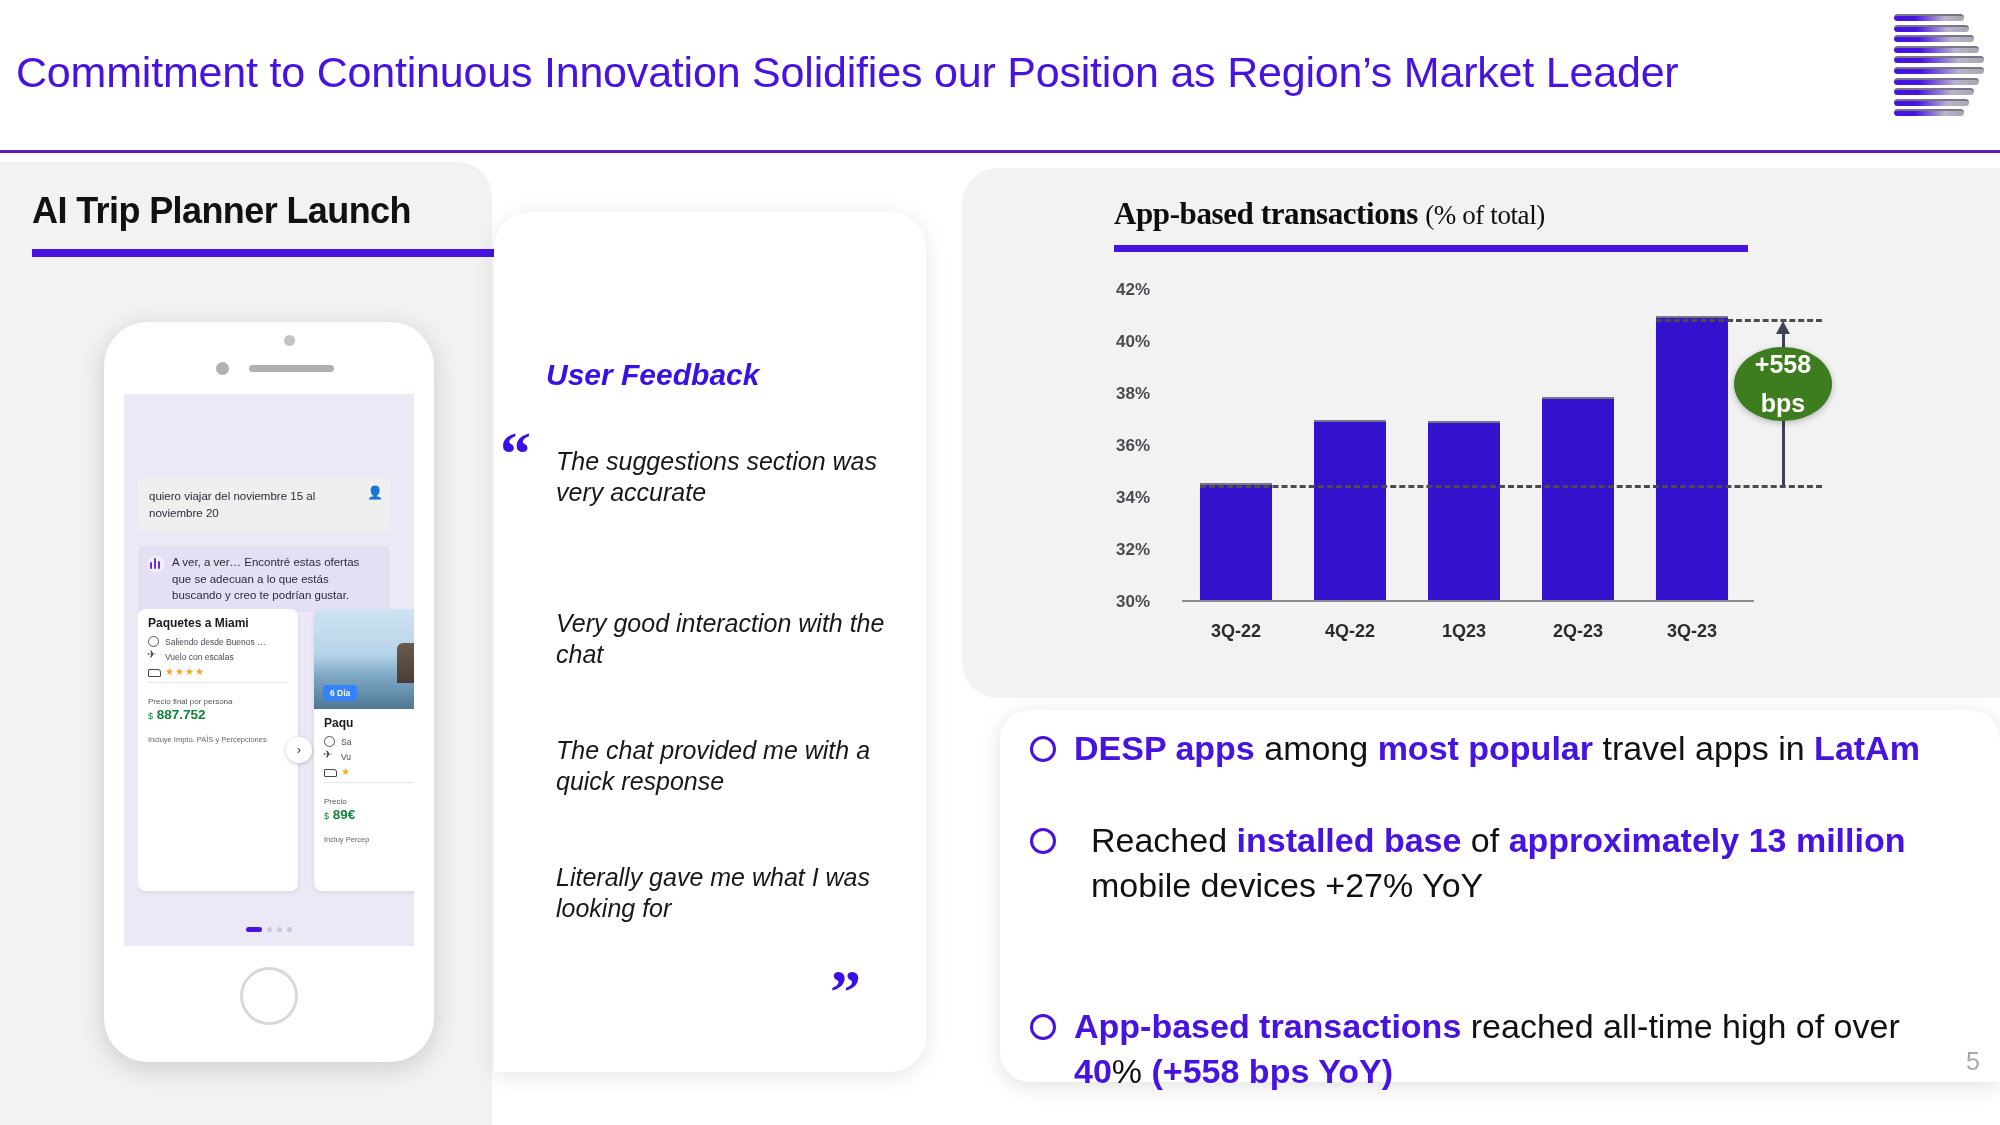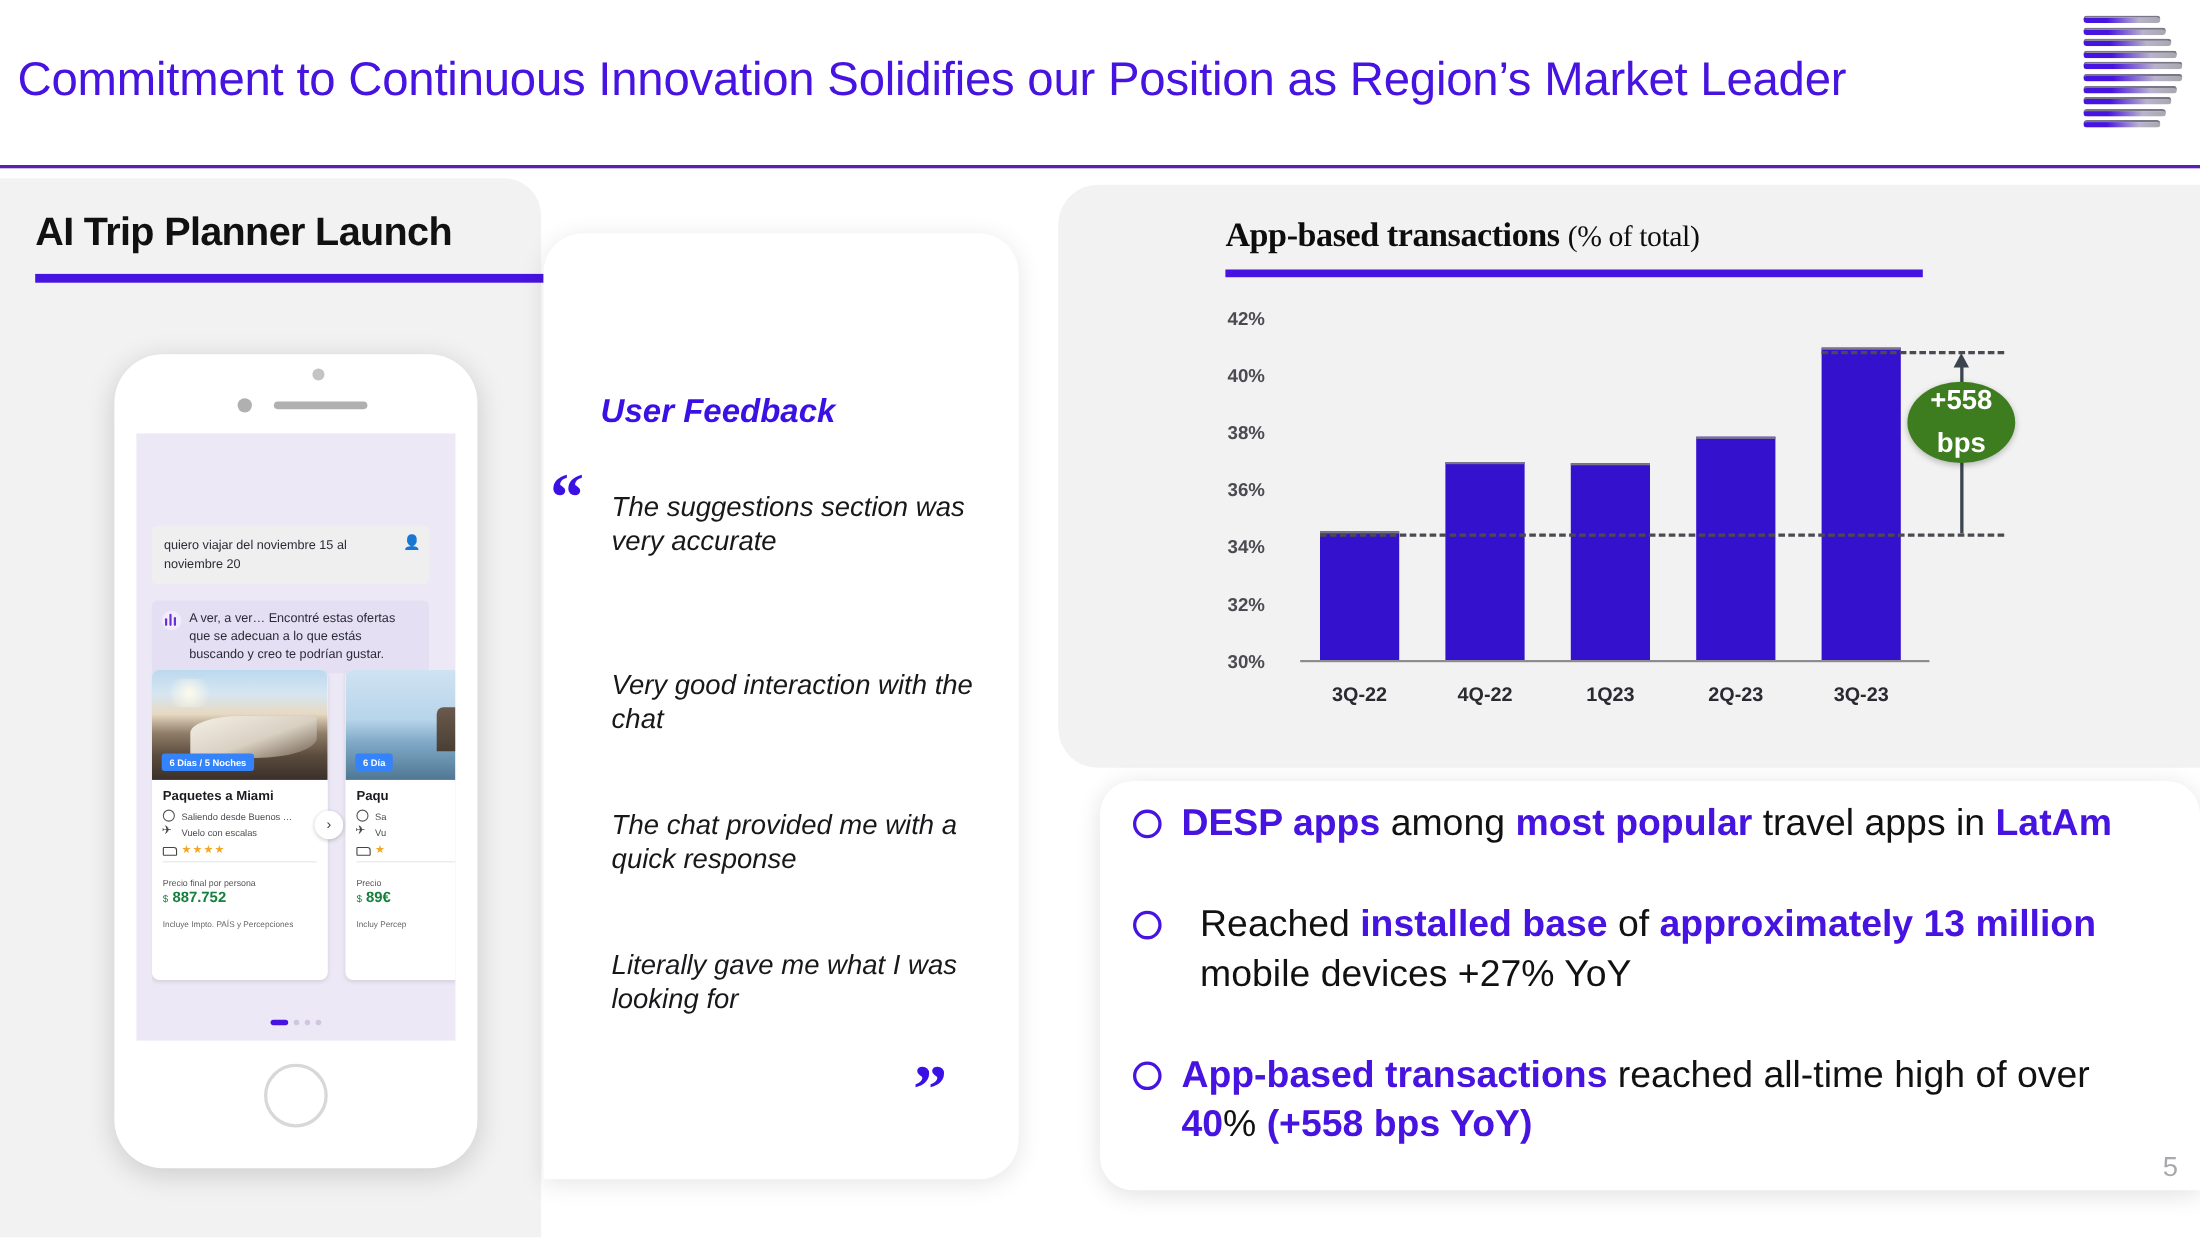--- a/index.html
+++ b/index.html
@@ -279,24 +279,20 @@
         <i style="left:3px;  height:7px;"></i>
         <i style="left:7px;  height:11px;"></i>
         <i style="left:11px; height:8px;"></i>
       </div>
       <div class="chat-msg">A ver, a ver… Encontré estas ofertas que se adecuan a lo que estás buscando y creo te podrían gustar.</div>
     </div>
 
     <div id="offers">
 
       <div class="offer" style="left:0;">
-        <div class="offer-photo">
-          <div class="photo-miami"></div>
-          <div class="badge-days">6 Días / 5 Noches</div>
-        </div>
         <div class="offer-body">
           <div class="offer-name">Paquetes a Miami</div>
           <div class="offer-line">
             <span class="ic ic-ring"></span>
             <span>Saliendo desde Buenos …</span>
           </div>
           <div class="offer-line">
             <span class="ic ic-plane"></span>
             <span>Vuelo con escalas</span>
           </div>
@@ -408,18 +404,18 @@
 
 <div id="bullets-card"></div>
 <div class="bullet" style="top:726px;">
   <span class="bullet-marker"></span>
   <span class="bullet-text"><b>DESP apps</b><span> among </span><b>most popular</b><span> travel apps in </span><b>LatAm</b></span>
 </div>
 <div class="bullet" style="top:818px;gap:35px;">
   <span class="bullet-marker"></span>
   <span class="bullet-text"><span>Reached </span><b>installed base</b><span> of </span><b>approximately 13 million</b><span> mobile devices +27% YoY</span></span>
 </div>
-<div class="bullet" style="top:955px;">
+<div class="bullet" style="top:1004px;">
   <span class="bullet-marker"></span>
   <span class="bullet-text"><b>App-based transactions</b><span> reached all-time high of over </span><b>40</b><span>% </span><b>(+558 bps YoY)</b></span>
 </div>
 
 <div id="slide-number">5</div>
 
 </body></html>

